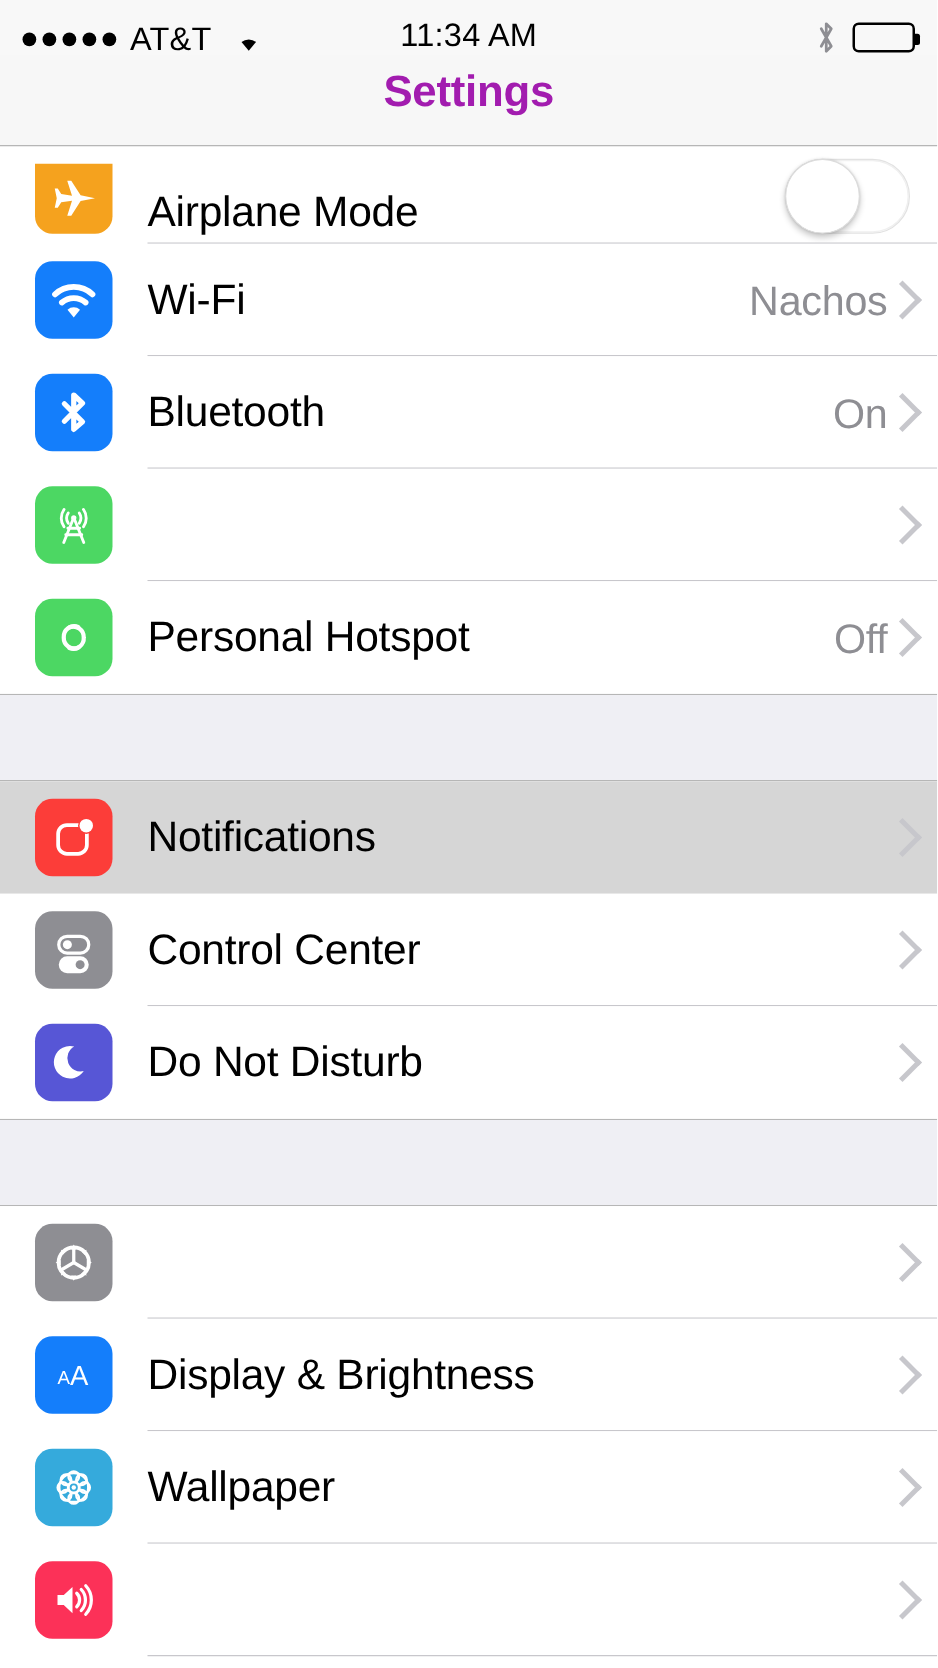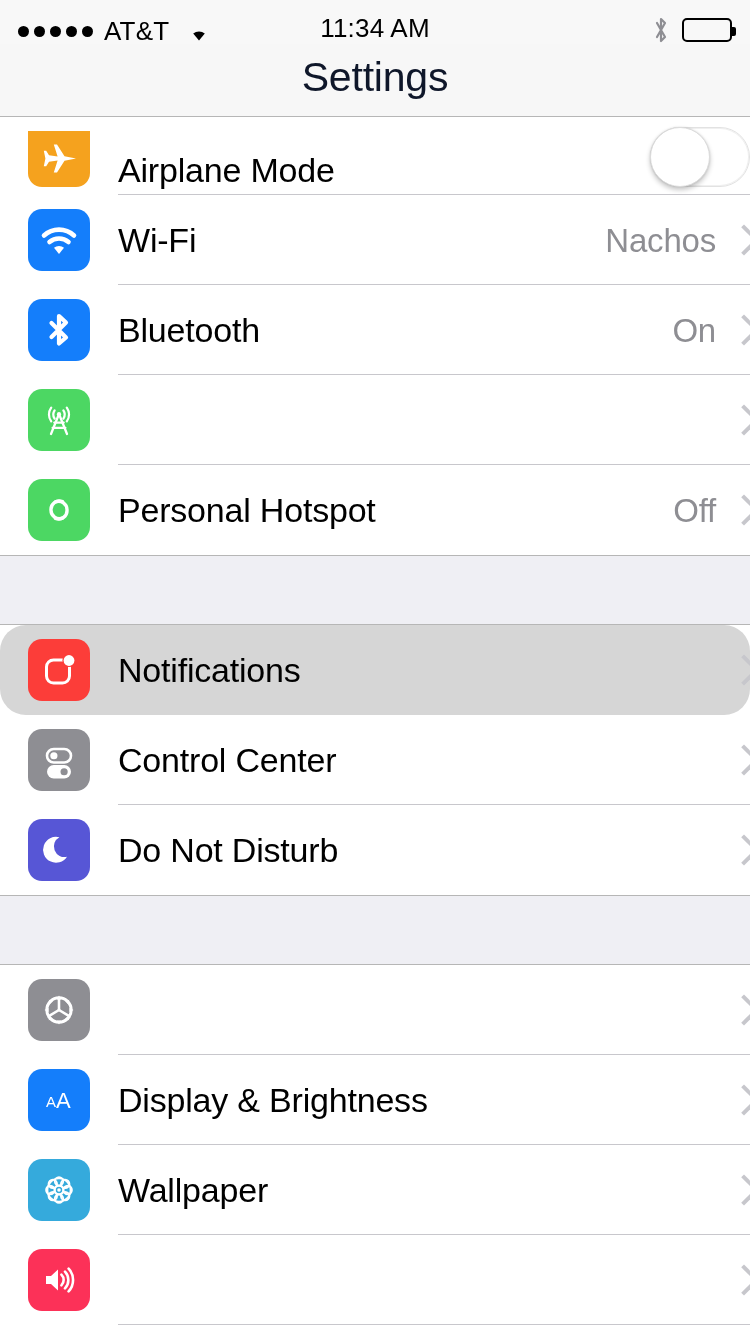--- a/index.html
+++ b/index.html
@@ -101,23 +101,23 @@
     height: 73px;
     background: #f7f7f7;
     border-bottom: 1px solid #b6b6b6;
     display: flex;
     align-items: flex-start;
     justify-content: center;
     padding-top: 10px;
     z-index: 25;
   }
   .navtitle {
-    font-size: 41px;
-    font-weight: normal;
-    color: #0f172a;
+    font-size: 35px;
+    font-weight: bold;
+    color: #a21caf;
     letter-spacing: -0.2px;
   }
 
   
   .content {
     position: absolute;
     top: 118px; left: 0;
     width: 750px;
     height: 1216px;
     background: #ffffff;
@@ -134,21 +134,20 @@
   }
 
   
   .row {
     position: relative;
     display: flex;
     align-items: center;
     height: 90px;
     padding-left: 28px;
     background: #ffffff;
-    border-radius: 26px;
   }
   .row.highlight { background: #d6d6d6; }
   .row.clipped { height: 77px; align-items: flex-end; padding-bottom: 8px; }
 
   .row .sep {
     position: absolute;
     left: 118px; right: 0; bottom: 0;
     height: 1px;
     background: #c8c7cc;
   }
@@ -175,21 +174,21 @@
     color: #000;
     letter-spacing: -0.2px;
     line-height: 1;
     flex: 1 1 auto;
     white-space: nowrap;
   }
 
   .right {
     margin-left: auto;
     display: flex;
-    gap: 16px;
+    padding-right: 22px;
   }
   .detail {
     font-size: 33px;
     color: #8e8e93;
     letter-spacing: -0.2px;
     line-height: 1;
   }
   .chev {
     display: block;
     width: 18px; height: 32px;

